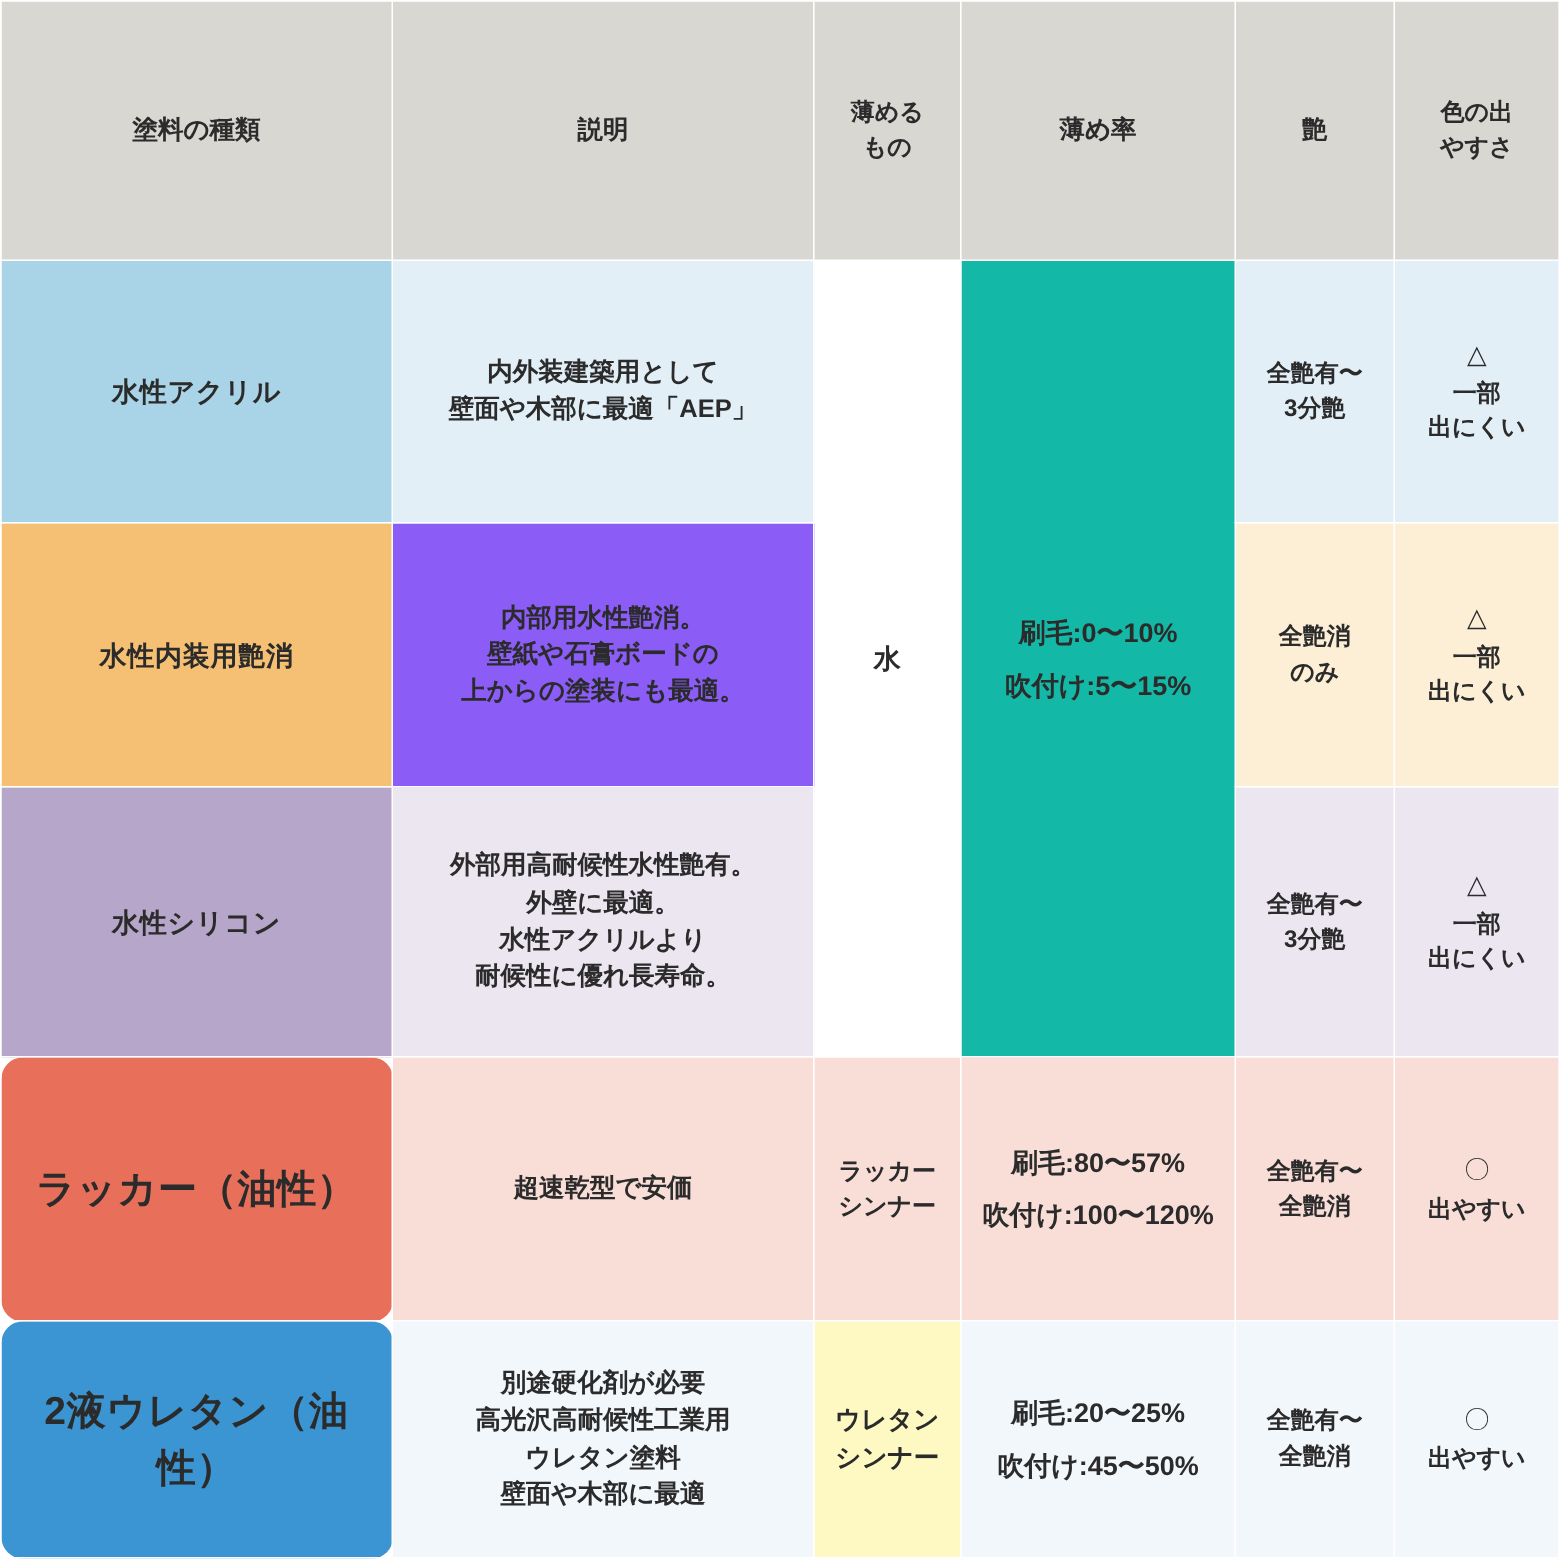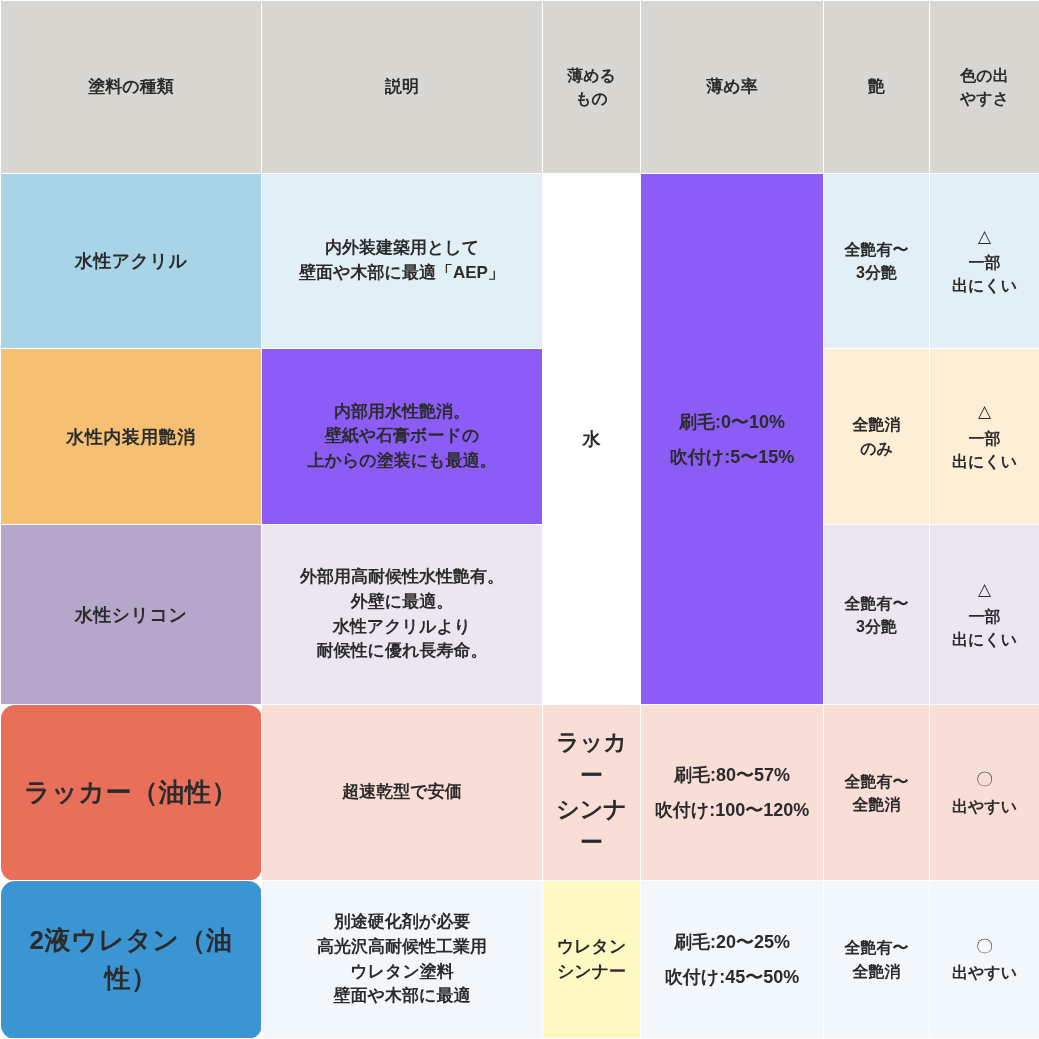--- a/index.html
+++ b/index.html
@@ -72,25 +72,25 @@
   
   .desc-cell { font-size: 17px; }
   .desc-1 { background: #e3eff7; }
   .desc-2 { background: #8b5cf6; }
   .desc-3 { background: #ece6f1; }
   .desc-4 { background: #f8ded6; }
   .desc-5 { background: #f2f7fb; }
 
   
   .thin-cell { font-size: 18px; background: #ffffff; }
-  .thin-4 { background: #f8ded6; font-size: 23px; }
+  .thin-4 { background: #f8ded6; font-size: 16px; }
   .thin-5 { background: #fef9c3; font-size: 17px; }
 
   
-  .rate-cell { font-size: 18px; background: #8b5cf6; }
+  .rate-cell { font-size: 18px; background: #14b8a6; }
   .rate-4 { background: #f8ded6; }
   .rate-5 { background: #f2f7fb; }
   .rate-line { display: block; margin: 9px 0; }
 
   
   .gloss-cell { font-size: 16px; }
   .gloss-1 { background: #e3eff7; }
   .gloss-2 { background: #fdeed6; }
   .gloss-3 { background: #ece6f1; }
   .gloss-4 { background: #f8ded6; }

